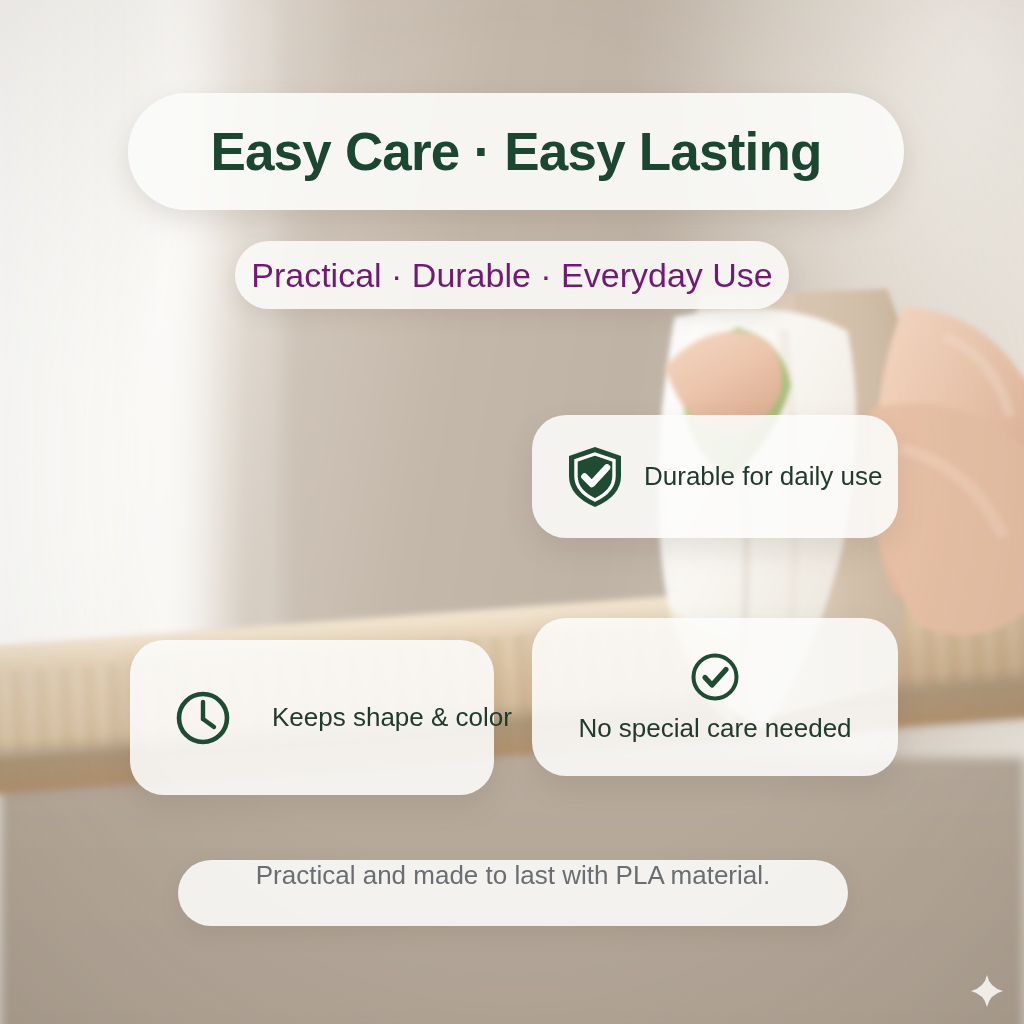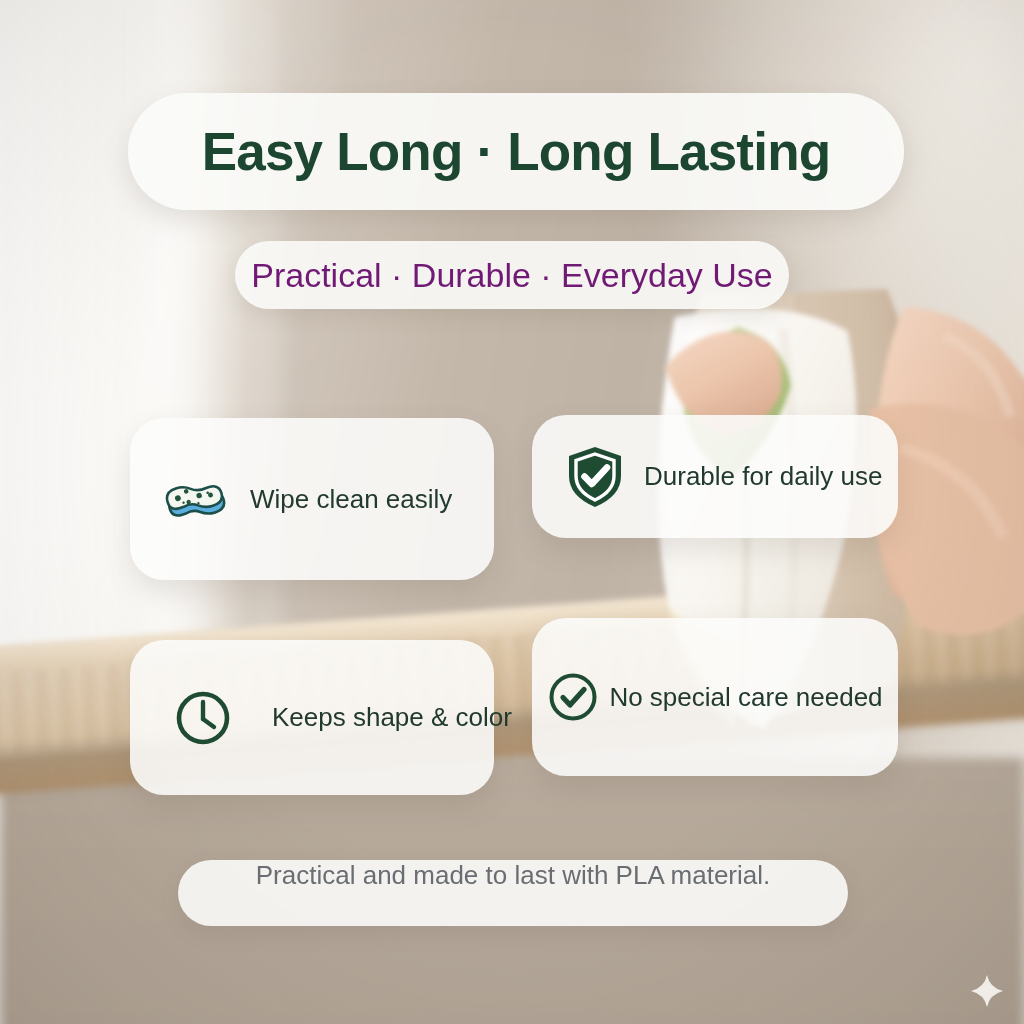--- a/index.html
+++ b/index.html
@@ -175,21 +175,21 @@
     background:rgba(252,252,250,.88);
     border-radius:34px;
     box-shadow:0 12px 28px rgba(100,88,74,.15);
     display:flex; align-items:center;
   }
   .card.r1c1 { left:130px; top:418px; width:364px; height:162px; padding-left:34px; gap:24px; }
   .card.r1c2 { left:532px; top:415px; width:366px; height:123px; padding-left:34px; gap:20px; }
   .card.r2c1 { left:130px; top:620px; width:364px; height:155px; padding-left:44px; gap:40px;margin-top:20px; }
   .card.r2c2 {
     left:532px; top:618px; width:366px; height:158px;
-    flex-direction:row; justify-content:center; gap:10px; padding-left:0;
+    flex-direction:column; justify-content:center; gap:10px; padding-left:0;
   }
   .card .label { font-size:26px; color:#223a2e; white-space:nowrap; }
   .card.r2c2 .label { font-size:26px; color:#223a2e; }
 
   .icon { flex:0 0 auto; display:flex; align-items:center; justify-content:center; }
   .icon svg { display:block; }
 
   .pill-footer {
     position:absolute; left:178px; top:860px; width:670px; height:66px;
     background:rgba(250,250,248,.9);
@@ -294,46 +294,27 @@
     </svg>
   </div>
 
   <div class="photo-blur"></div>
   <div class="vignette"></div>
 </div>
 
 <div class="overlay">
 
   <div class="pill-title">
-    <div class="t">Easy Long · Long Lasting</div>
+    <div class="t">Easy Care · Easy Lasting</div>
   </div>
 
   <div class="pill-sub">
     <div class="t">Practical · Durable · Everyday Use</div>
   </div>
 
-  <div class="card r1c1">
-    <span class="icon">
-      <svg width="62" height="52" viewBox="0 0 62 52">
-        <g transform="rotate(-18 31 26)">
-          <path d="M14 30 Q4 30 4 21 Q4 10 16 10 Q24 10 30 15 Q36 20 45 19 Q58 18 58 28 Q58 38 46 38 Q38 38 32 33 Q26 28 18 30 Z" fill="#5aaede" stroke="#1c4f4a" stroke-width="2.6" stroke-linejoin="round" transform="translate(0,7)"></path>
-          <path d="M14 30 Q4 30 4 21 Q4 10 16 10 Q24 10 30 15 Q36 20 45 19 Q58 18 58 28 Q58 38 46 38 Q38 38 32 33 Q26 28 18 30 Z" fill="#f4f6f0" stroke="#1c4f4a" stroke-width="2.6" stroke-linejoin="round"></path>
-          <circle cx="15" cy="20" r="2.9" fill="#23543c"></circle>
-          <circle cx="25" cy="16" r="2.3" fill="#23543c"></circle>
-          <circle cx="24" cy="27" r="2.2" fill="#23543c"></circle>
-          <circle cx="36" cy="24" r="2.7" fill="#23543c"></circle>
-          <circle cx="47" cy="27" r="2.4" fill="#23543c"></circle>
-          <circle cx="45" cy="24" r="1.3" fill="#23543c"></circle>
-          <circle cx="33" cy="31" r="1.2" fill="#23543c"></circle>
-          <circle cx="19" cy="26" r="1.2" fill="#23543c"></circle>
-        </g>
-      </svg>
-    </span>
-    <span class="label">Wipe clean easily</span>
-  </div>
 
   <div class="card r1c2">
     <span class="icon">
       <svg width="58" height="64" viewBox="0 0 58 64">
         <path d="M29 2 L55 11 V31 Q55 51 29 62 Q3 51 3 31 V11 Z" fill="#1f4b33"></path>
         <path d="M29 9 L48 15.5 V31 Q48 46 29 55 Q10 46 10 31 V15.5 Z" fill="none" stroke="#ffffff" stroke-width="3.4"></path>
         <path d="M18.5 31.5 L25.8 39 L41 22.5" fill="none" stroke="#ffffff" stroke-width="6.6" stroke-linecap="round" stroke-linejoin="round"></path>
       </svg>
     </span>
     <span class="label">Durable for daily use</span>

